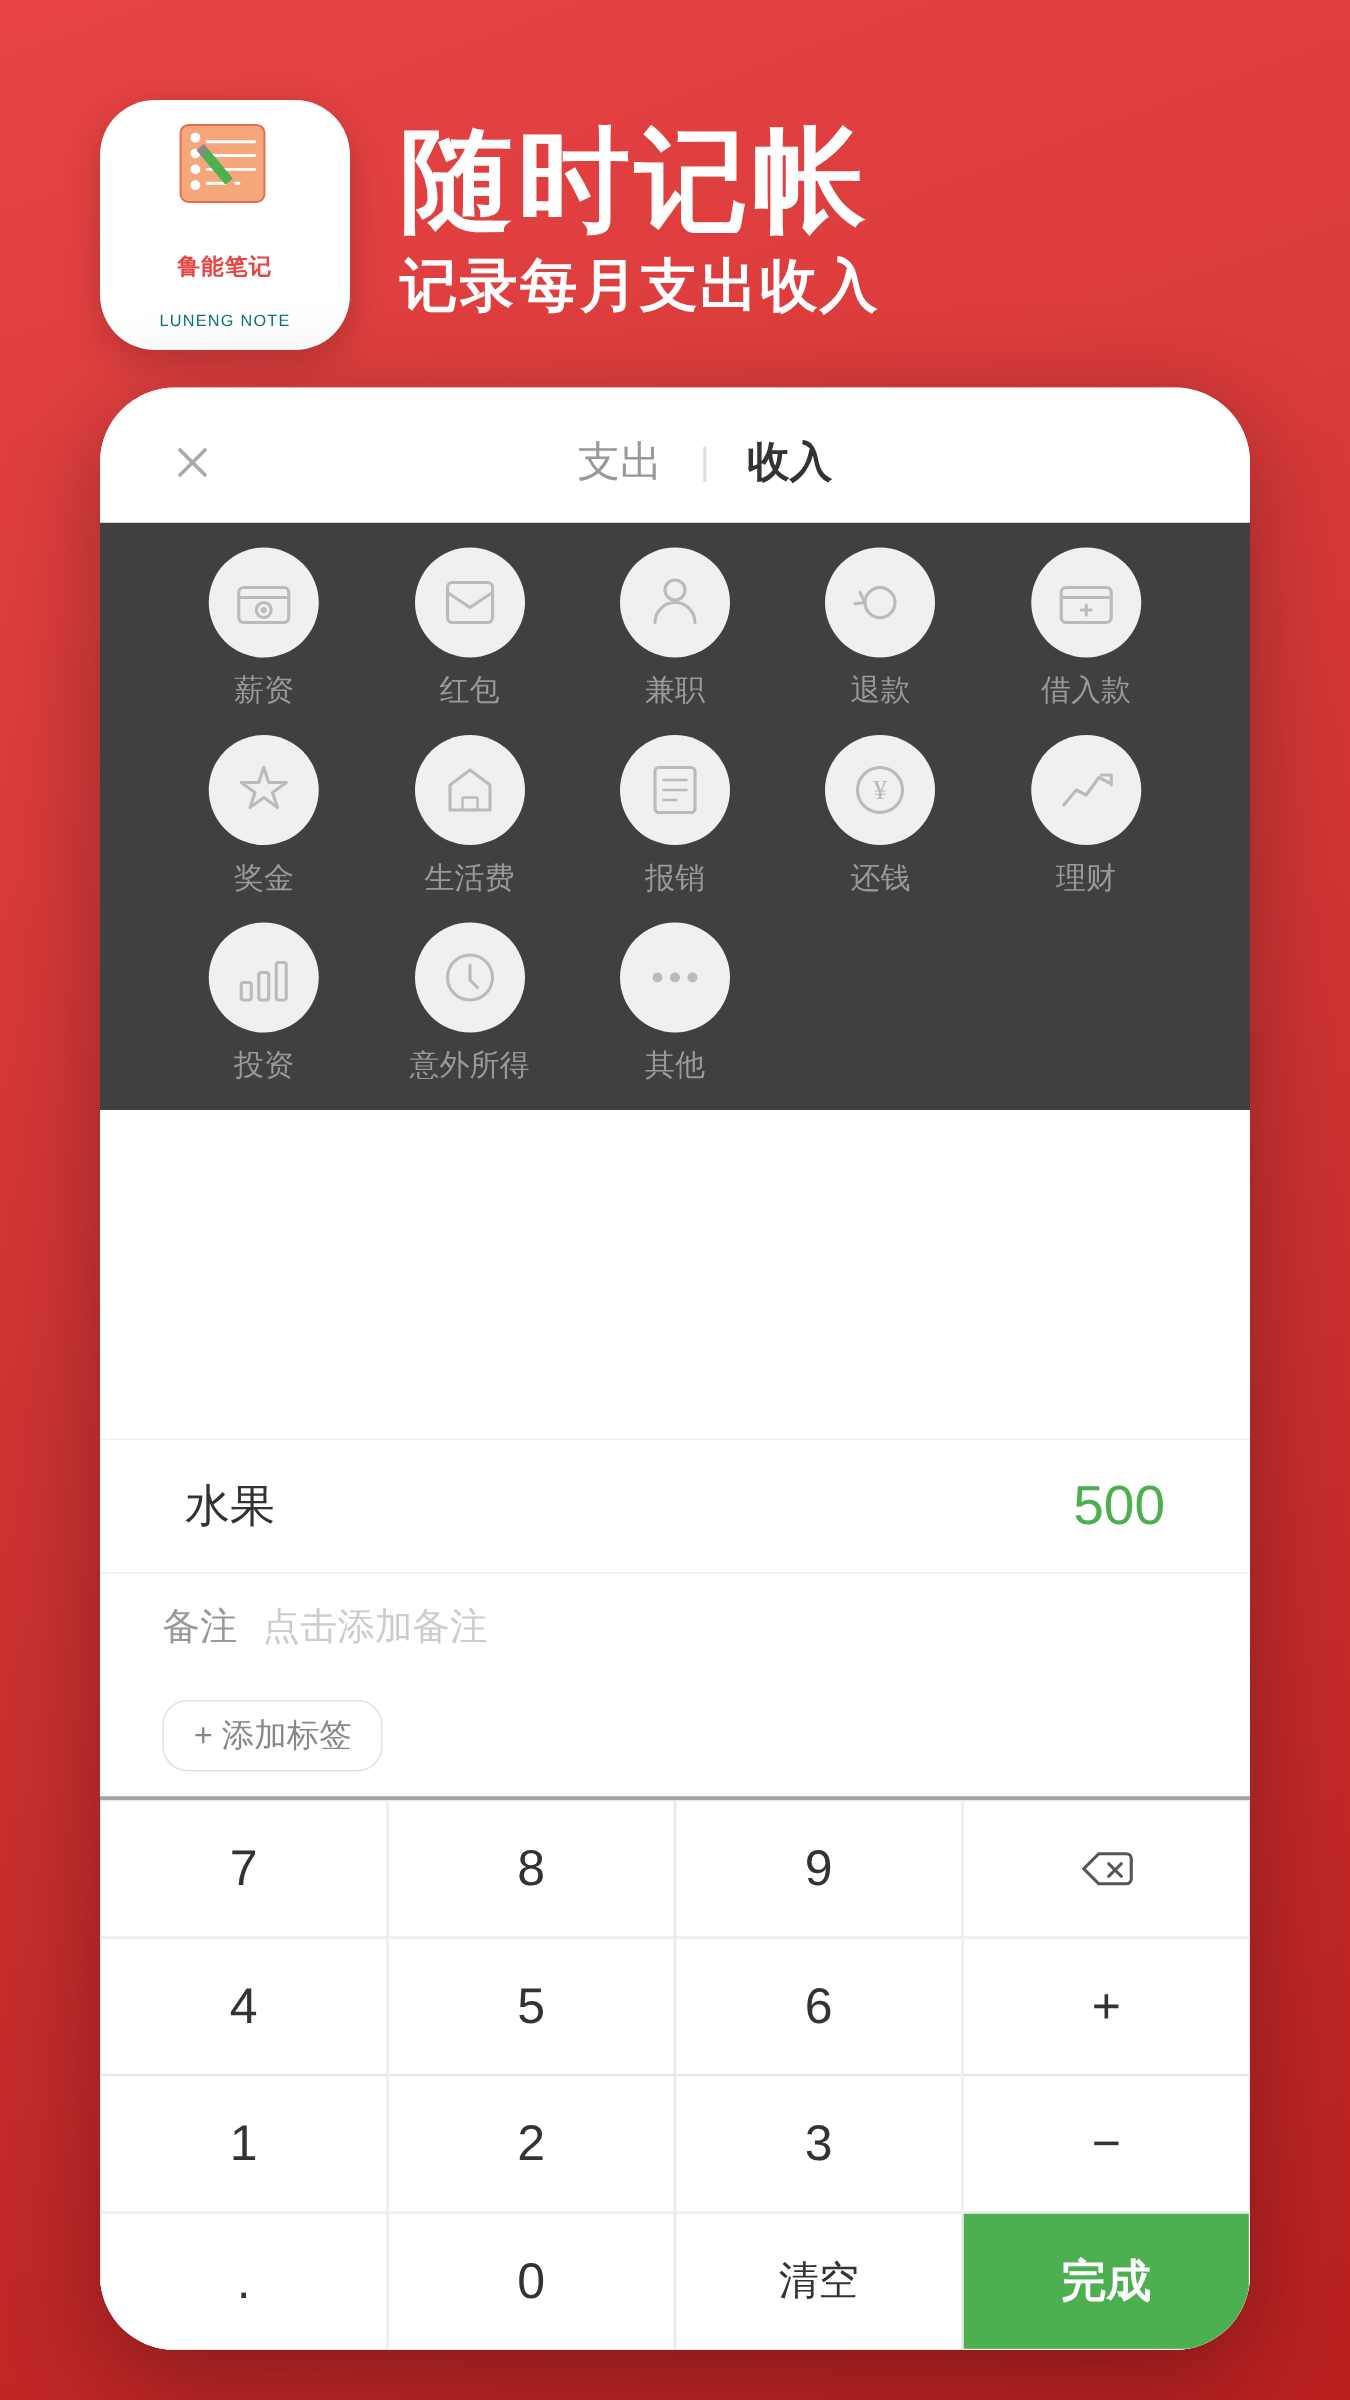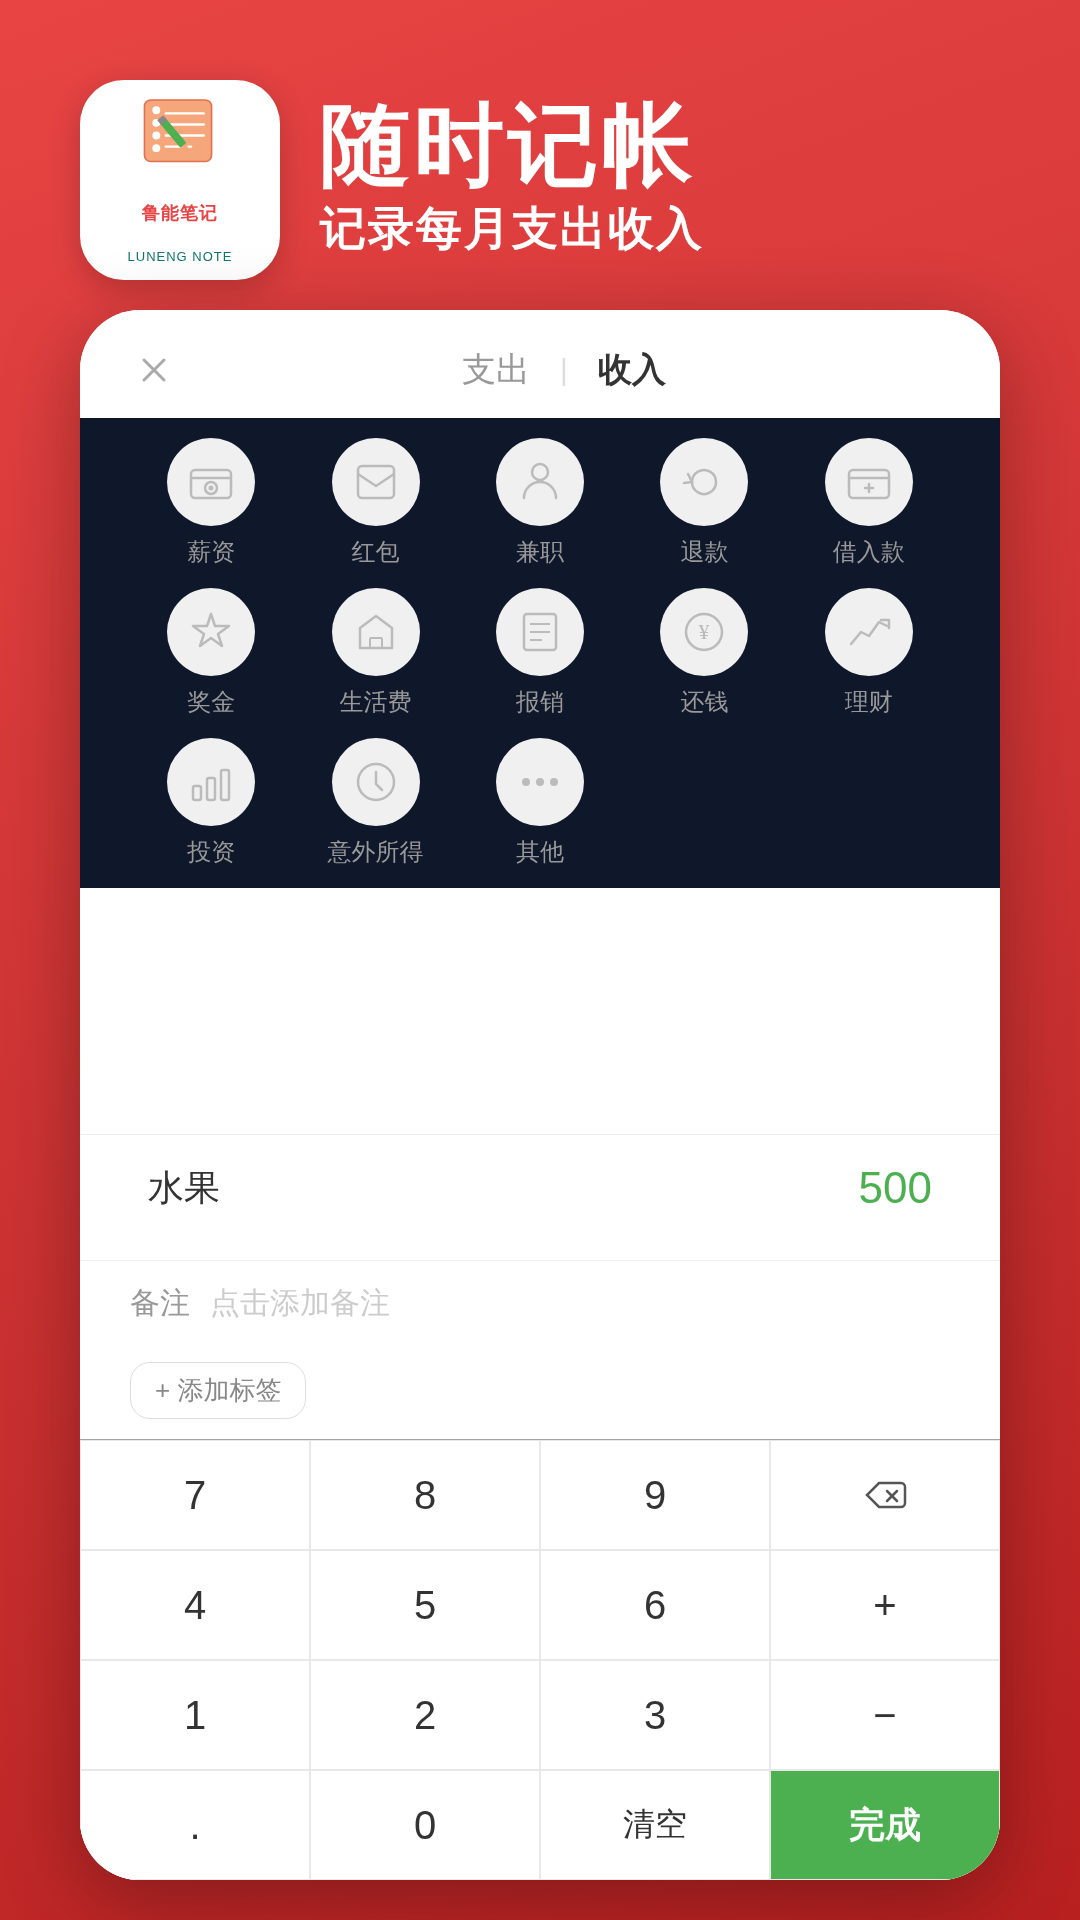--- a/index.html
+++ b/index.html
@@ -133,21 +133,21 @@
       color: #ddd;
       font-size: 30px;
     }
 
     
     .category-grid {
       display: grid;
       grid-template-columns: repeat(5, 1fr);
       gap: 20px 10px;
       padding: 20px 54px;
-      background: #0f172a;
+      background: #404040;
     }
 
     .category-item {
       display: flex;
       flex-direction: column;
       align-items: center;
       gap: 10px;
       cursor: pointer;
     }
 
@@ -202,38 +202,37 @@
     }
 
     
     .note-row {
       display: flex;
       align-items: center;
       padding: 22px 50px;
       border-top: 1px solid #eee;
       background: white;
       gap: 20px;
-      margin-top: 19px;
     }
 
     .note-label {
       font-size: 30px;
       color: #999;
     }
 
     .note-placeholder {
       font-size: 30px;
       color: #ccc;
     }
 
     
     .tag-row {
       padding: 16px 70px 20px 50px;
       background: white;
-      border-bottom: 1px solid #a3a3a3;
+      border-bottom: 3px solid #a3a3a3;
     }
 
     .add-tag-btn {
       display: inline-flex;
       align-items: center;
       gap: 8px;
       border: 1px solid #ddd;
       border-radius: 20px;
       padding: 10px 24px;
       font-size: 26px;

